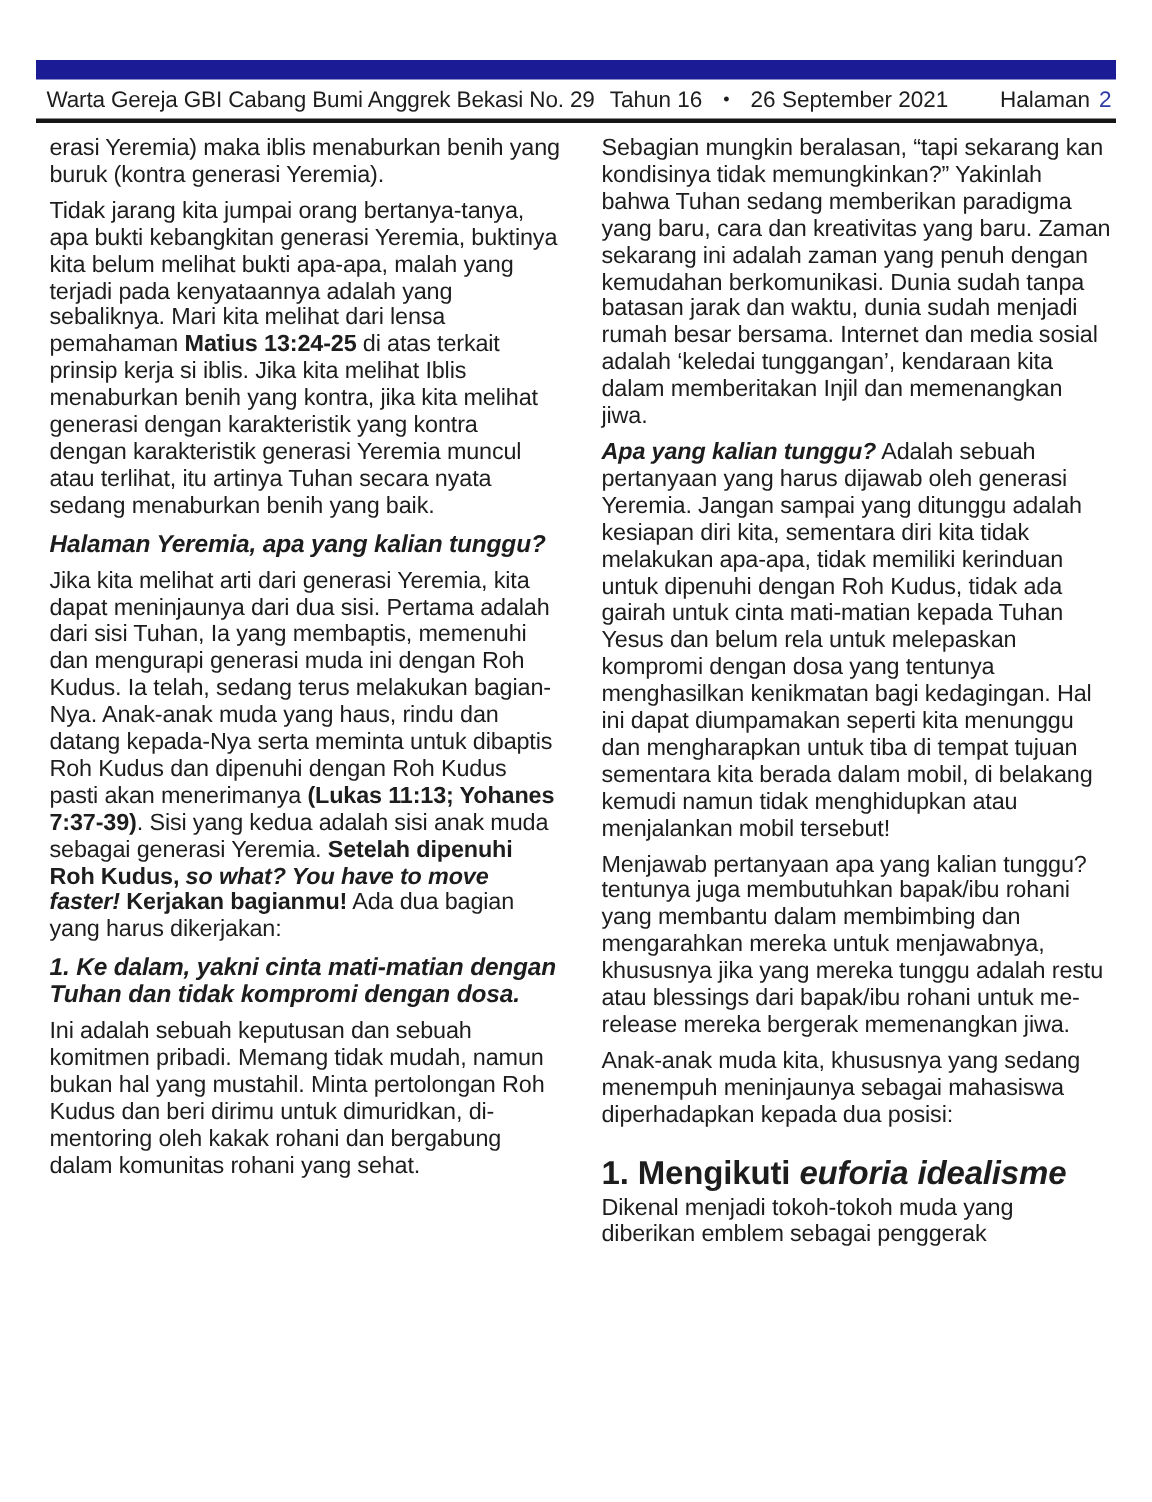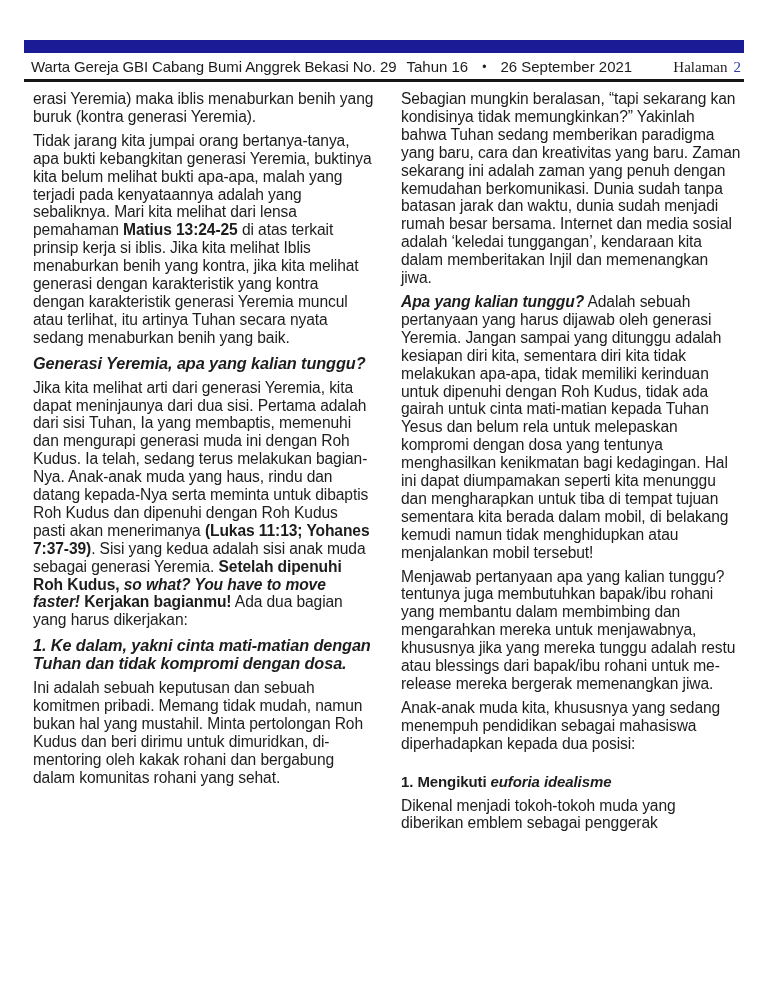--- a/index.html
+++ b/index.html
@@ -27,21 +27,21 @@
     display:flex;align-items:baseline;
     font-size:15px;line-height:19px;
     white-space:nowrap;
   }
   .header-left{display:flex;align-items:baseline;gap:0;}
   .hdr-title{letter-spacing:-0.1px;}
   .hdr-year{margin-left:10px;}
   .hdr-bullet{margin:0 14px;font-size:12px;position:relative;top:-1px;}
   .hdr-date{}
   .header-spacer{flex:1;}
-  .hdr-page{display:flex;gap:6px;align-items:baseline;font-family:Liberation Serif, serif;}
+  .hdr-page{display:flex;gap:6px;align-items:baseline;}
   .hdr-page-num{color:var(--pgblue);}
   .header-rule{
     position:absolute;left:24px;top:79px;width:720px;height:3px;
     background:#161616;
   }
   .content{
     position:absolute;left:33px;top:90px;right:26px;
     display:flex;gap:27px;
   }
   .col{flex:1;min-width:0;}
@@ -50,21 +50,21 @@
     font-size:15.6px;line-height:17.9px;
     letter-spacing:-0.1px;
     text-align:left;
   }
   .heading{
     margin-top:8px;
     font-size:16.3px;
   }
   .subhead{
     margin-top:20px;
-    font-size:15px;
+    font-size:22px;
   }
   .run-r{font-style:normal;font-weight:400;}
   .run-b{font-style:normal;font-weight:700;}
   .run-i{font-weight:400;}
   .run-bi{font-style:italic;font-weight:700;}
   .bottom-bar{
     position:absolute;left:24px;top:944px;
     width:720px;height:9px;
     background:var(--navy);
   }
@@ -96,30 +96,30 @@
       <span class="hdr-page-num">2</span>
     </div>
   </div>
 
   <div class="header-rule"></div>
 
   <div class="content">
     <div class="col">
         <p class="block para"><span class="run-r">erasi Yeremia) maka iblis menaburkan benih yang buruk (kontra generasi Yeremia).</span></p>
         <p class="block para"><span class="run-r">Tidak jarang kita jumpai orang bertanya-tanya, apa bukti kebangkitan generasi Yeremia, buktinya kita belum melihat bukti apa-apa, malah yang terjadi pada kenyataannya adalah yang sebaliknya. Mari kita melihat dari lensa pemahaman </span><span class="run-b">Matius 13:24-25</span><span class="run-r"> di atas terkait prinsip kerja si iblis. Jika kita melihat Iblis menaburkan benih yang kontra, jika kita melihat generasi dengan karakteristik yang kontra dengan karakteristik generasi Yeremia muncul atau terlihat, itu artinya Tuhan secara nyata sedang menaburkan benih yang baik.</span></p>
-        <p class="block heading"><span class="run-bi">Generasi Yeremia, apa yang kalian tunggu?</span></p>
+        <p class="block heading"><span class="run-bi">Halaman Yeremia, apa yang kalian tunggu?</span></p>
         <p class="block para"><span class="run-r">Jika kita melihat arti dari generasi Yeremia, kita dapat meninjaunya dari dua sisi. Pertama adalah dari sisi Tuhan, Ia yang membaptis, memenuhi dan mengurapi generasi muda ini dengan Roh Kudus. Ia telah, sedang terus melakukan bagian-Nya. Anak-anak muda yang haus, rindu dan datang kepada-Nya serta meminta untuk dibaptis Roh Kudus dan dipenuhi dengan Roh Kudus pasti akan menerimanya </span><span class="run-b">(Lukas 11:13; Yohanes 7:37-39)</span><span class="run-r">. Sisi yang kedua adalah sisi anak muda sebagai generasi Yeremia. </span><span class="run-b">Setelah dipenuhi Roh Kudus, </span><span class="run-bi">so what? You have to move faster!</span><span class="run-r"> </span><span class="run-b">Kerjakan bagianmu!</span><span class="run-r"> Ada dua bagian yang harus dikerjakan:</span></p>
         <p class="block heading"><span class="run-bi">1. Ke dalam, yakni cinta mati-matian dengan Tuhan dan tidak kompromi dengan dosa.</span></p>
         <p class="block para"><span class="run-r">Ini adalah sebuah keputusan dan sebuah komitmen pribadi. Memang tidak mudah, namun bukan hal yang mustahil. Minta pertolongan Roh Kudus dan beri dirimu untuk dimuridkan, di-</span><span class="run-i">mentoring</span><span class="run-r"> oleh kakak rohani dan bergabung dalam komunitas rohani yang sehat.</span></p>
       </div>
     <div class="col">
         <p class="block para"><span class="run-r">Sebagian mungkin beralasan, </span><span class="run-i">“tapi sekarang kan kondisinya tidak memungkinkan?”</span><span class="run-r"> Yakinlah bahwa Tuhan sedang memberikan paradigma yang baru, cara dan kreativitas yang baru. Zaman sekarang ini adalah zaman yang penuh dengan kemudahan berkomunikasi. Dunia sudah tanpa batasan jarak dan waktu, dunia sudah menjadi rumah besar bersama. Internet dan media sosial adalah ‘keledai tunggangan’, kendaraan kita dalam memberitakan Injil dan memenangkan jiwa.</span></p>
         <p class="block para"><span class="run-bi">Apa yang kalian tunggu?</span><span class="run-r"> Adalah sebuah pertanyaan yang harus dijawab oleh generasi Yeremia. Jangan sampai yang ditunggu adalah kesiapan diri kita, sementara diri kita tidak melakukan apa-apa, tidak memiliki kerinduan untuk dipenuhi dengan Roh Kudus, tidak ada gairah untuk cinta mati-matian kepada Tuhan Yesus dan belum rela untuk melepaskan kompromi dengan dosa yang tentunya menghasilkan kenikmatan bagi kedagingan. Hal ini dapat diumpamakan seperti kita menunggu dan mengharapkan untuk tiba di tempat tujuan sementara kita berada dalam mobil, di belakang kemudi namun tidak menghidupkan atau menjalankan mobil tersebut!</span></p>
         <p class="block para"><span class="run-r">Menjawab pertanyaan </span><span class="run-i">apa yang kalian tunggu?</span><span class="run-r"> tentunya juga membutuhkan bapak/ibu rohani yang membantu dalam membimbing dan mengarahkan mereka untuk menjawabnya, khususnya jika yang mereka tunggu adalah restu atau </span><span class="run-i">blessings</span><span class="run-r"> dari bapak/ibu rohani untuk me-</span><span class="run-i">release</span><span class="run-r"> mereka bergerak memenangkan jiwa.</span></p>
-        <p class="block para"><span class="run-r">Anak-anak muda kita, khususnya yang sedang menempuh pendidikan sebagai mahasiswa diperhadapkan kepada dua posisi:</span></p>
+        <p class="block para"><span class="run-r">Anak-anak muda kita, khususnya yang sedang menempuh meninjaunya sebagai mahasiswa diperhadapkan kepada dua posisi:</span></p>
         <p class="block subhead"><span class="run-b">1. Mengikuti </span><span class="run-bi">euforia idealisme</span></p>
         <p class="block para"><span class="run-r">Dikenal menjadi tokoh-tokoh muda yang diberikan emblem sebagai penggerak</span></p>
       </div>
   </div>
 
   <div class="bottom-bar"></div>
 
   <div class="footer-text">DNA PENGERJA BUMI ANGGREK : RESTORASI PONDOK DAUD</div>
 
 </div>

